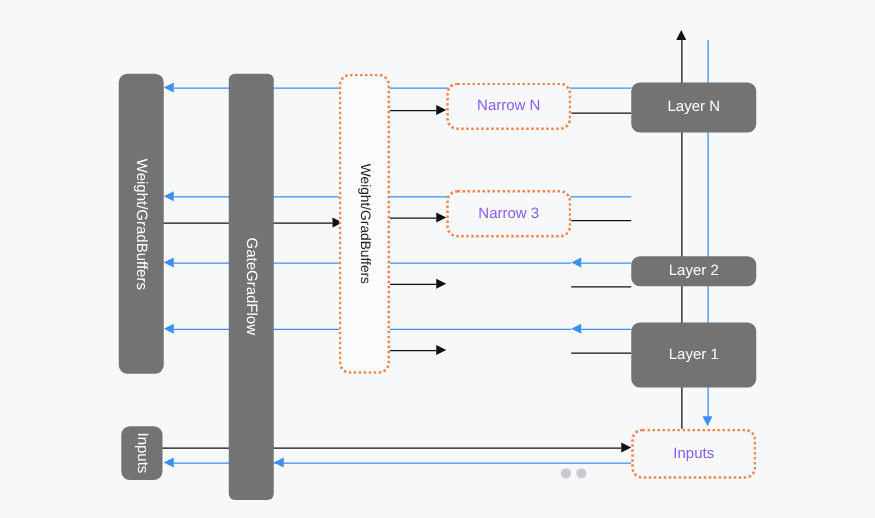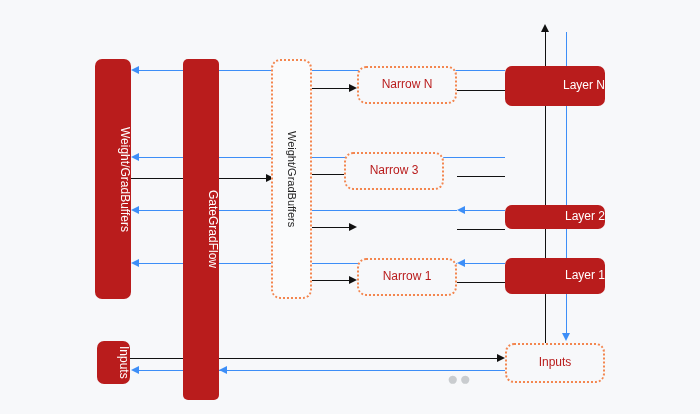--- a/index.html
+++ b/index.html
@@ -23,27 +23,26 @@
     display: flex;
     align-items: center;
     justify-content: center;
     border-radius: 7px;
     font-size: 12px;
     line-height: 1.15;
     text-align: center;
     z-index: 6;
   }
   .node.solid {
-    background: #b91c1c;
+    background: #737373;
     color: #ffffff;
-    justify-content: flex-end;
   }
   .node.dashed {
     background: #f7f8fa;
-    color: #b91c1c;
+    color: #8b5cf6;
     border: 2px dotted #f3864f;
     border-radius: 9px;
   }
   .node.dashed.plain-bg {
     background: #fafbfc;
   }
   .vtext {
     writing-mode: vertical-rl;
     text-orientation: mixed;
     white-space: nowrap;
@@ -115,34 +114,31 @@
     <span class="vtext" style="font-size:11px;">Weight/GradBuffers</span>
   </div>
 
   <div class="node solid" style="left:97px; top:341px; width:33px; height:43px;">
     <span class="vtext">Inputs</span>
   </div>
 
   <div class="node dashed" style="left:357px; top:66px; width:100px; height:38px;">
     <span>Narrow N</span>
   </div>
-  <div class="node dashed" style="left:344px; top:152px; width:100px; height:38px;">
+  <div class="node dashed" style="left:357px; top:152px; width:100px; height:38px;">
     <span>Narrow 3</span>
-  </div>
-  <div class="node dashed" style="left:357px; top:258px; width:100px; height:38px;">
-    <span>Narrow 1</span>
   </div>
 
   <div class="node solid" style="left:505px; top:66px; width:100px; height:40px;">
     <span>Layer N</span>
   </div>
   <div class="node solid" style="left:505px; top:205px; width:100px; height:24px;">
     <span>Layer 2</span>
   </div>
-  <div class="node solid" style="left:505px; top:258px; width:100px; height:36px;">
+  <div class="node solid" style="left:505px; top:258px; width:100px; height:52px;">
     <span>Layer 1</span>
   </div>
 
   <div class="node dashed" style="left:505px; top:343px; width:100px; height:40px;">
     <span>Inputs</span>
   </div>
 
   <div class="vline black" style="left:545px; top:30px; height:313px;"></div>
   <div class="arrow up black" style="left:540.5px; top:24px;"></div>
 

